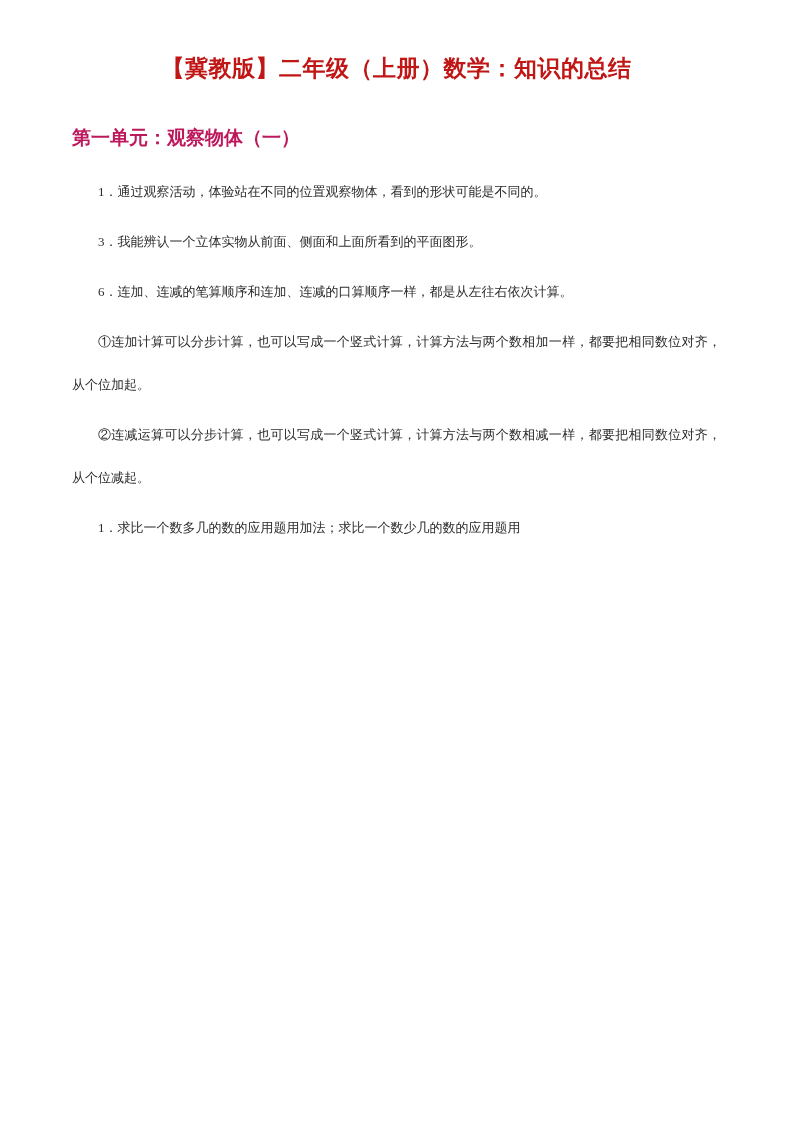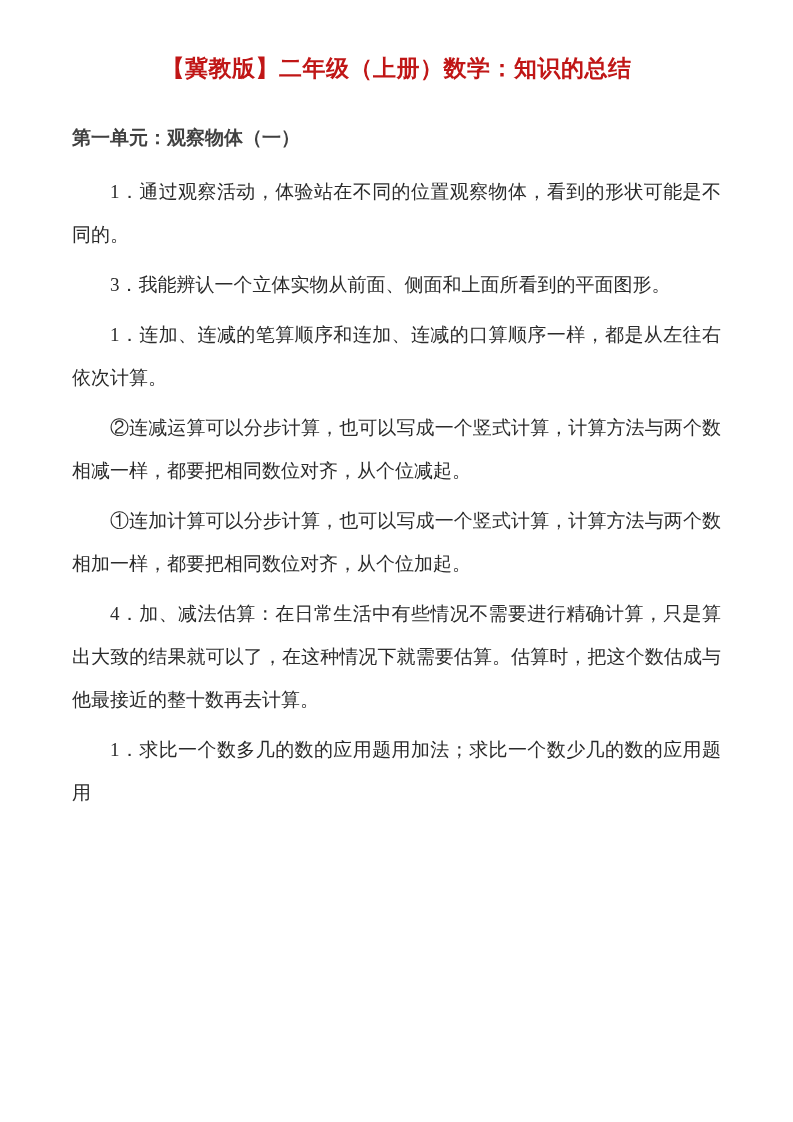--- a/index.html
+++ b/index.html
@@ -24,26 +24,26 @@
     font-size: 23px;
     font-weight: bold;
     color: #c01616;
     line-height: 34px;
     margin: 0 0 8px 0;
     letter-spacing: 0.5px;
   }
   .section-heading {
     font-size: 19px;
     font-weight: bold;
-    color: #404040;
+    color: #be185d;
     line-height: 28px;
     margin: 38px 0 18px 0;
   }
   .para {
-    font-size: 19px;
+    font-size: 13px;
     line-height: 43px;
     text-align: justify;
     text-indent: 2em;
     margin: 0 0 7px 0;
     word-break: break-all;
   }
   .section { margin: 0; }
 </style>
 </head>
 <body>
@@ -52,20 +52,19 @@
 
   <h1 class="doc-title">【冀教版】二年级（上册）数学：知识的总结</h1>
 
   <div class="section">
     <h2 class="section-heading">第一单元：观察物体（一）</h2>
     <p class="para">1．通过观察活动，体验站在不同的位置观察物体，看到的形状可能是不同的。</p>
     <p class="para">3．我能辨认一个立体实物从前面、侧面和上面所看到的平面图形。</p>
   </div>
 
   <div class="section">
-    <p class="para">1．连加、连减的笔算顺序和连加、连减的口算顺序一样，都是从左往右依次计算。</p>
+    <p class="para">6．连加、连减的笔算顺序和连加、连减的口算顺序一样，都是从左往右依次计算。</p>
+    <p class="para">①连加计算可以分步计算，也可以写成一个竖式计算，计算方法与两个数相加一样，都要把相同数位对齐，从个位加起。</p>
     <p class="para">②连减运算可以分步计算，也可以写成一个竖式计算，计算方法与两个数相减一样，都要把相同数位对齐，从个位减起。</p>
-    <p class="para">①连加计算可以分步计算，也可以写成一个竖式计算，计算方法与两个数相加一样，都要把相同数位对齐，从个位加起。</p>
-    <p class="para">4．加、减法估算：在日常生活中有些情况不需要进行精确计算，只是算出大致的结果就可以了，在这种情况下就需要估算。估算时，把这个数估成与他最接近的整十数再去计算。</p>
     <p class="para">1．求比一个数多几的数的应用题用加法；求比一个数少几的数的应用题用</p>
   </div>
 
 </div>
 
 </body></html>

